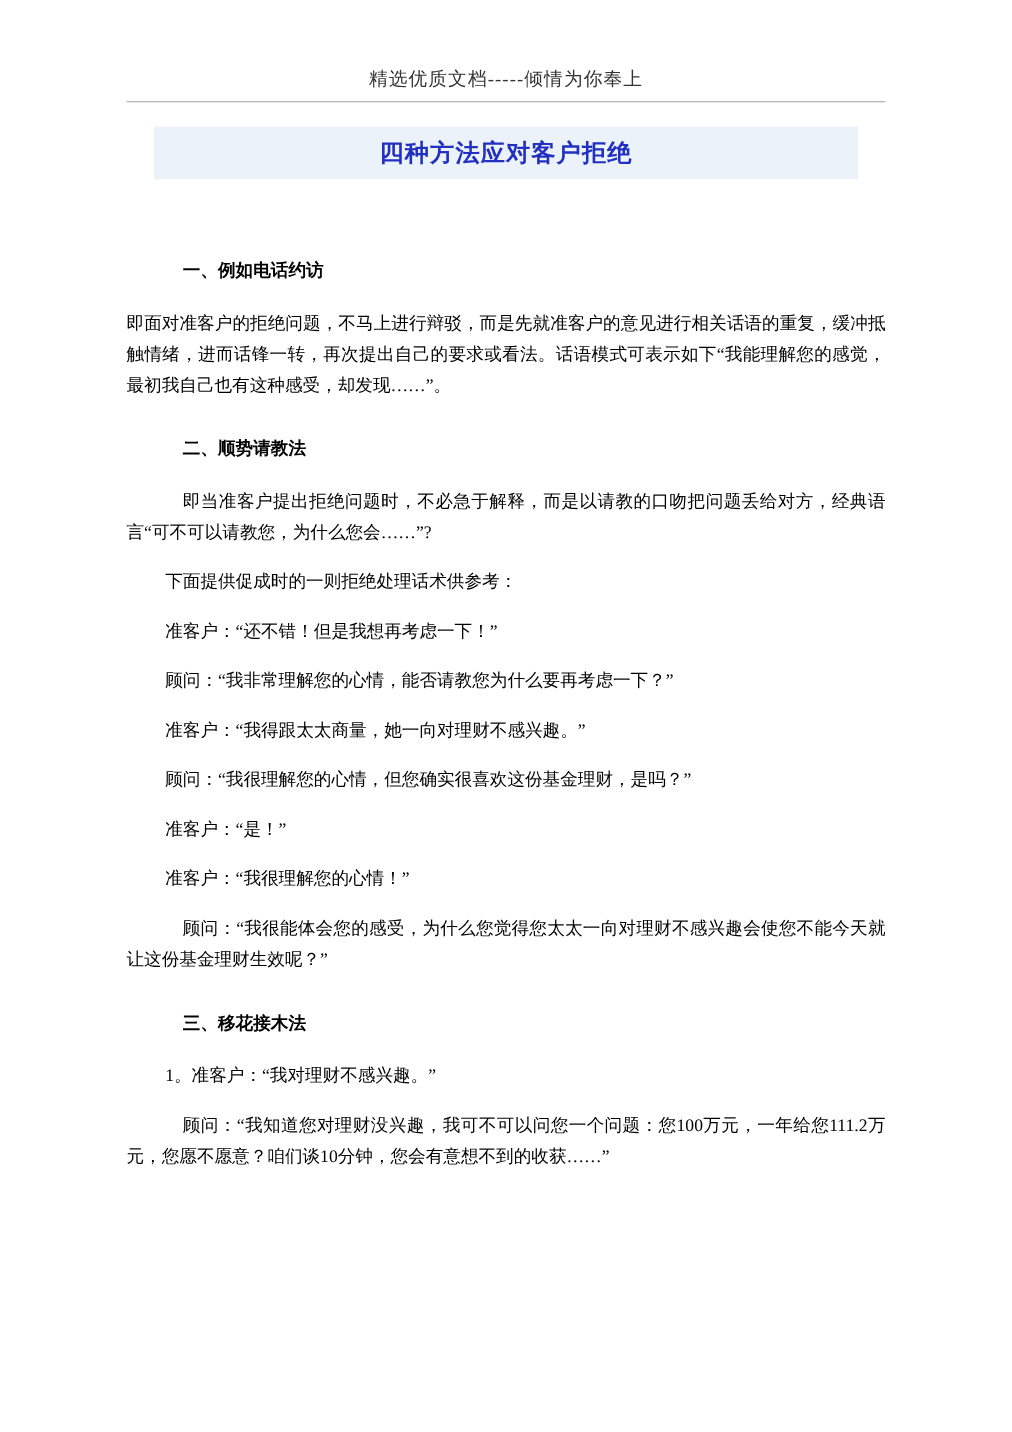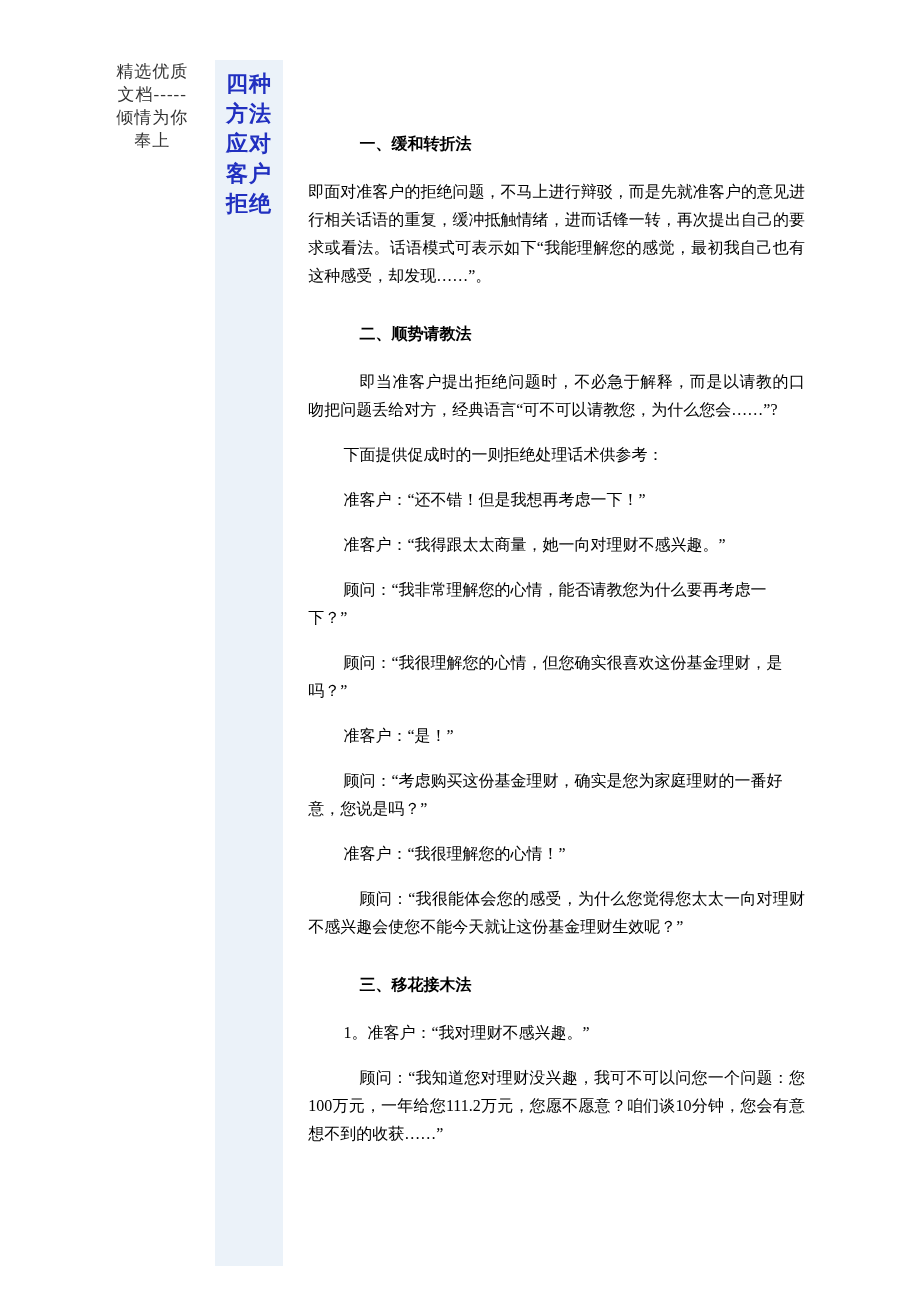--- a/index.html
+++ b/index.html
@@ -9,21 +9,21 @@
     height: 1302px;
     font-family: "Liberation Serif", "DejaVu Serif", serif;
     color: #000000;
     overflow: hidden;
   }
   .page {
     width: 920px;
     height: 1302px;
     padding: 60px 115px 36px 115px;
     display: flex;
-    flex-direction: row;
+    flex-direction: column;
   }
   .doc-header {
     text-align: center;
     font-size: 17px;
     color: #333333;
     letter-spacing: 1px;
     padding-bottom: 9px;
   }
   .header-divider {
     border: none;
@@ -76,31 +76,30 @@
 <div class="page">
 
   <div class="doc-header">精选优质文档-----倾情为你奉上</div>
   <hr class="header-divider">
 
   <div class="title-banner" style="background: rgb(235, 242, 249);">
     <span class="doc-title" style="color: rgb(33, 48, 192);">四种方法应对客户拒绝</span>
   </div>
 
   <div class="doc-body" id="doc-body">
-      <p class="heading">一、缓和转折法</p>
+      <p class="heading">一、例如电话约访</p>
       <p class="para flush">即面对准客户的拒绝问题，不马上进行辩驳，而是先就准客户的意见进行相关话语的重复，缓冲抵触情绪，进而话锋一转，再次提出自己的要求或看法。话语模式可表示如下“我能理解您的感觉，最初我自己也有这种感受，却发现……”。</p>
       <p class="heading">二、顺势请教法</p>
       <p class="para">即当准客户提出拒绝问题时，不必急于解释，而是以请教的口吻把问题丢给对方，经典语言“可不可以请教您，为什么您会……”?</p>
       <p class="dialog">下面提供促成时的一则拒绝处理话术供参考：</p>
       <p class="dialog">准客户：“还不错！但是我想再考虑一下！”</p>
+      <p class="dialog">顾问：“我非常理解您的心情，能否请教您为什么要再考虑一下？”</p>
       <p class="dialog">准客户：“我得跟太太商量，她一向对理财不感兴趣。”</p>
-      <p class="dialog">顾问：“我非常理解您的心情，能否请教您为什么要再考虑一下？”</p>
       <p class="dialog">顾问：“我很理解您的心情，但您确实很喜欢这份基金理财，是吗？”</p>
       <p class="dialog">准客户：“是！”</p>
-      <p class="dialog">顾问：“考虑购买这份基金理财，确实是您为家庭理财的一番好意，您说是吗？”</p>
       <p class="dialog">准客户：“我很理解您的心情！”</p>
       <p class="para">顾问：“我很能体会您的感受，为什么您觉得您太太一向对理财不感兴趣会使您不能今天就让这份基金理财生效呢？”</p>
       <p class="heading">三、移花接木法</p>
       <p class="dialog">1。准客户：“我对理财不感兴趣。”</p>
       <p class="para">顾问：“我知道您对理财没兴趣，我可不可以问您一个问题：您100万元，一年给您111.2万元，您愿不愿意？咱们谈10分钟，您会有意想不到的收获……”</p>
     </div>
 
 </div>
 
 </body></html>

